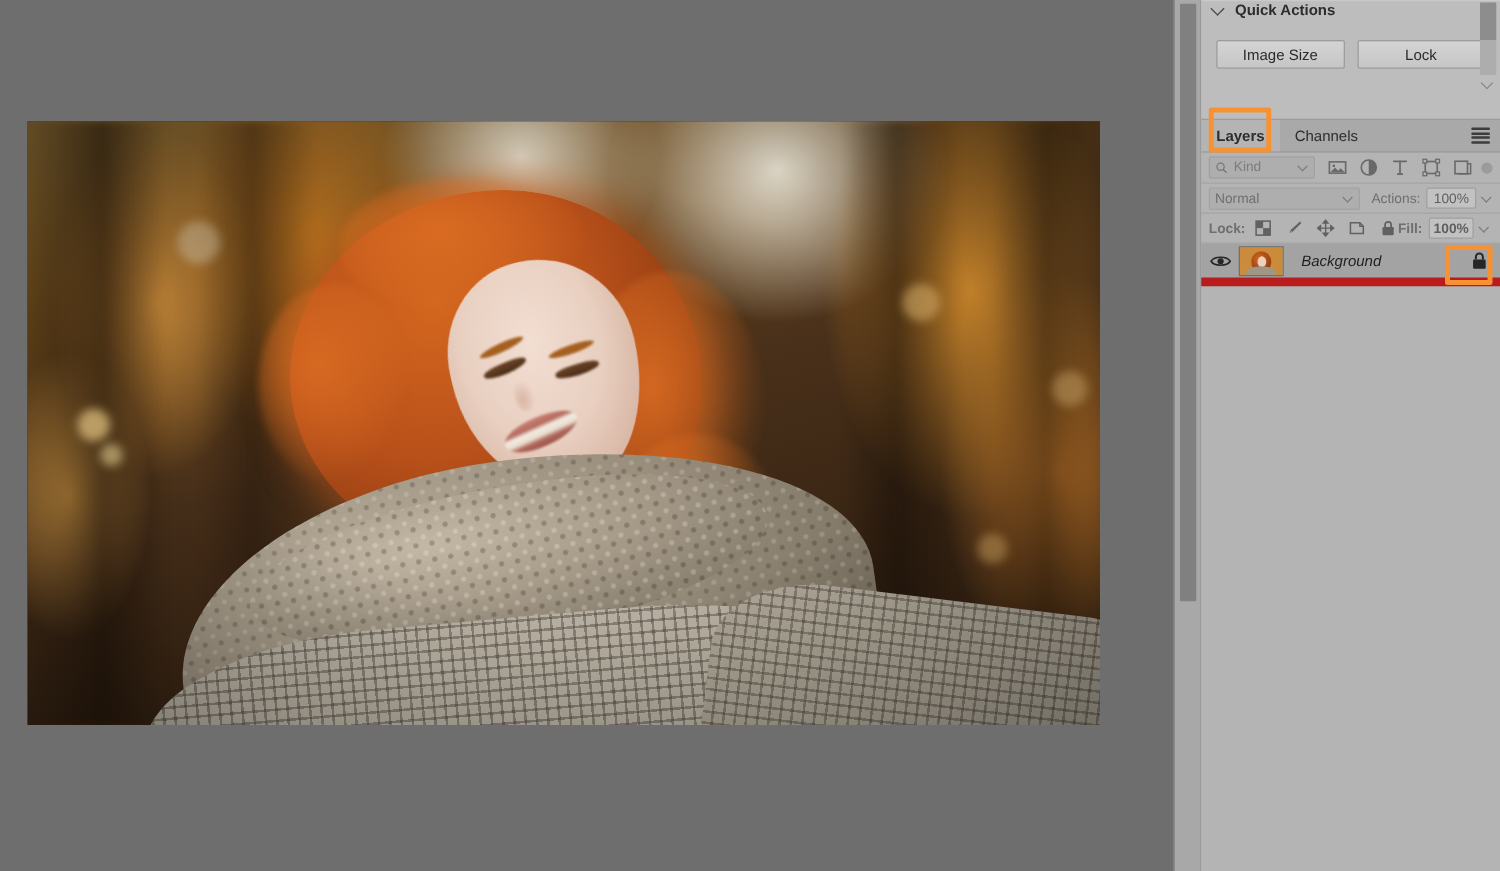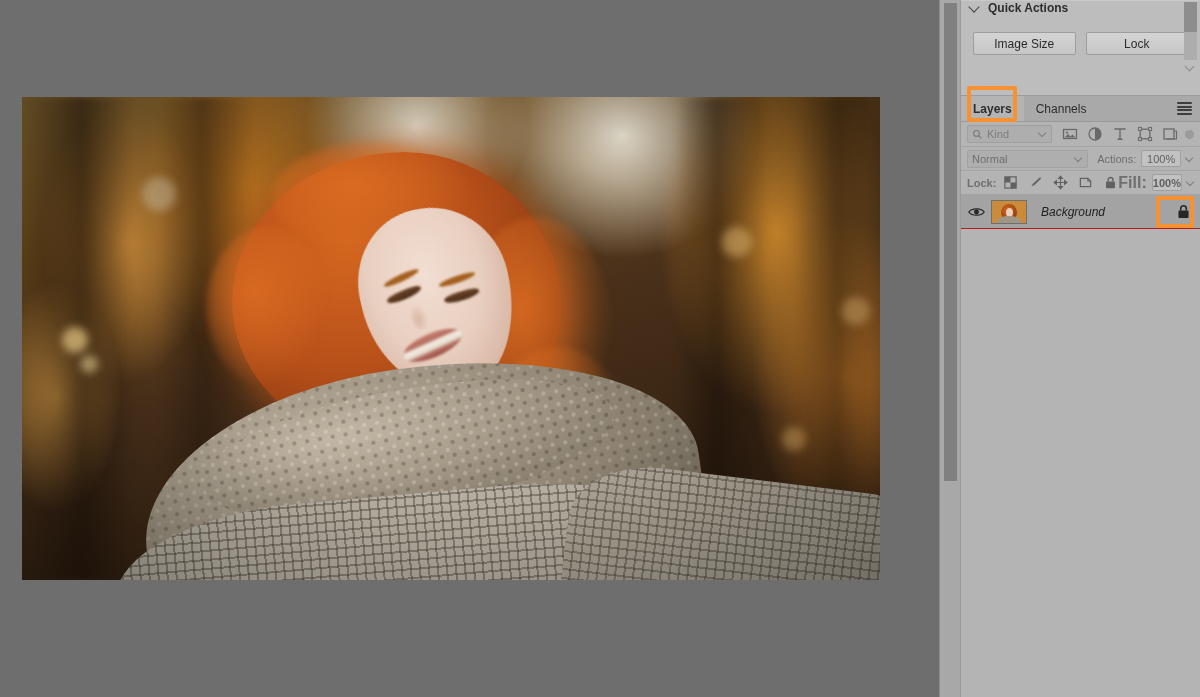--- a/index.html
+++ b/index.html
@@ -344,37 +344,37 @@
 
   #lock-row {
     display: flex; align-items: center;
     height: 24px; padding: 0 6px;
     border-bottom: 1px solid #a4a4a4;
     font-weight: bold;
   }
   #lock-label { font-size: 11px; color: #6f6f6f; margin-right: 7px; }
   .lock-icons { display: flex; align-items: center; gap: 10px; }
   .lock-icon { width: 15px; height: 15px; cursor: pointer; opacity: .8; }
-  #fill-label { font-size: 16px; color: #6f6f6f; margin-left: auto; }
+  #fill-label { font-size: 11px; color: #6f6f6f; margin-left: auto; }
   #fill-value {
     width: 40px; height: 17px; margin-left: 5px;
     background: #c2c2c2; border: 1px solid #a0a0a0; border-radius: 2px;
     font-size: 11px; color: #5f5f5f;
     display: flex; align-items: center; justify-content: center;
     cursor: text;
   }
   #fill-chevron { margin-left: 5px; margin-right: 2px; }
 
   #layer-list { position: relative; }
   .layer-row {
     position: relative;
     display: flex; align-items: center;
     height: 34px;
     background: #a3a3a3;
-    border-bottom: 1px solid #b91c1c;
+    border-bottom: 7px solid #b91c1c;
     cursor: pointer;
   }
   .layer-eye { width: 30px; display: flex; justify-content: center; align-items: center; cursor: pointer; }
   .layer-thumb {
     width: 36px; height: 24px;
     border: 1px solid #6f6f6f;
     overflow: hidden;
     position: relative;
     flex: 0 0 auto;
   }

